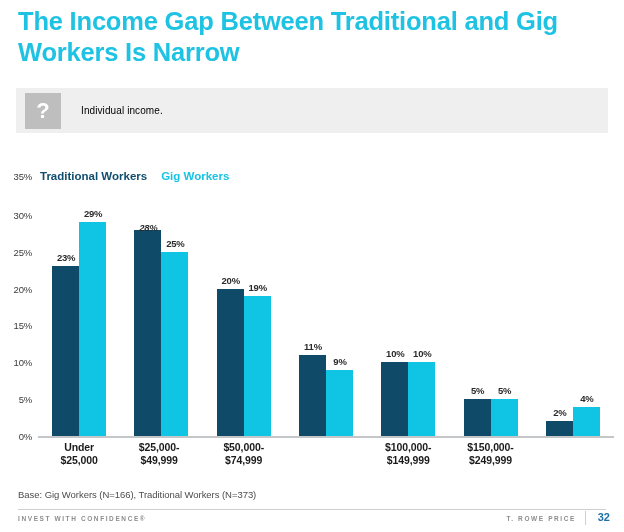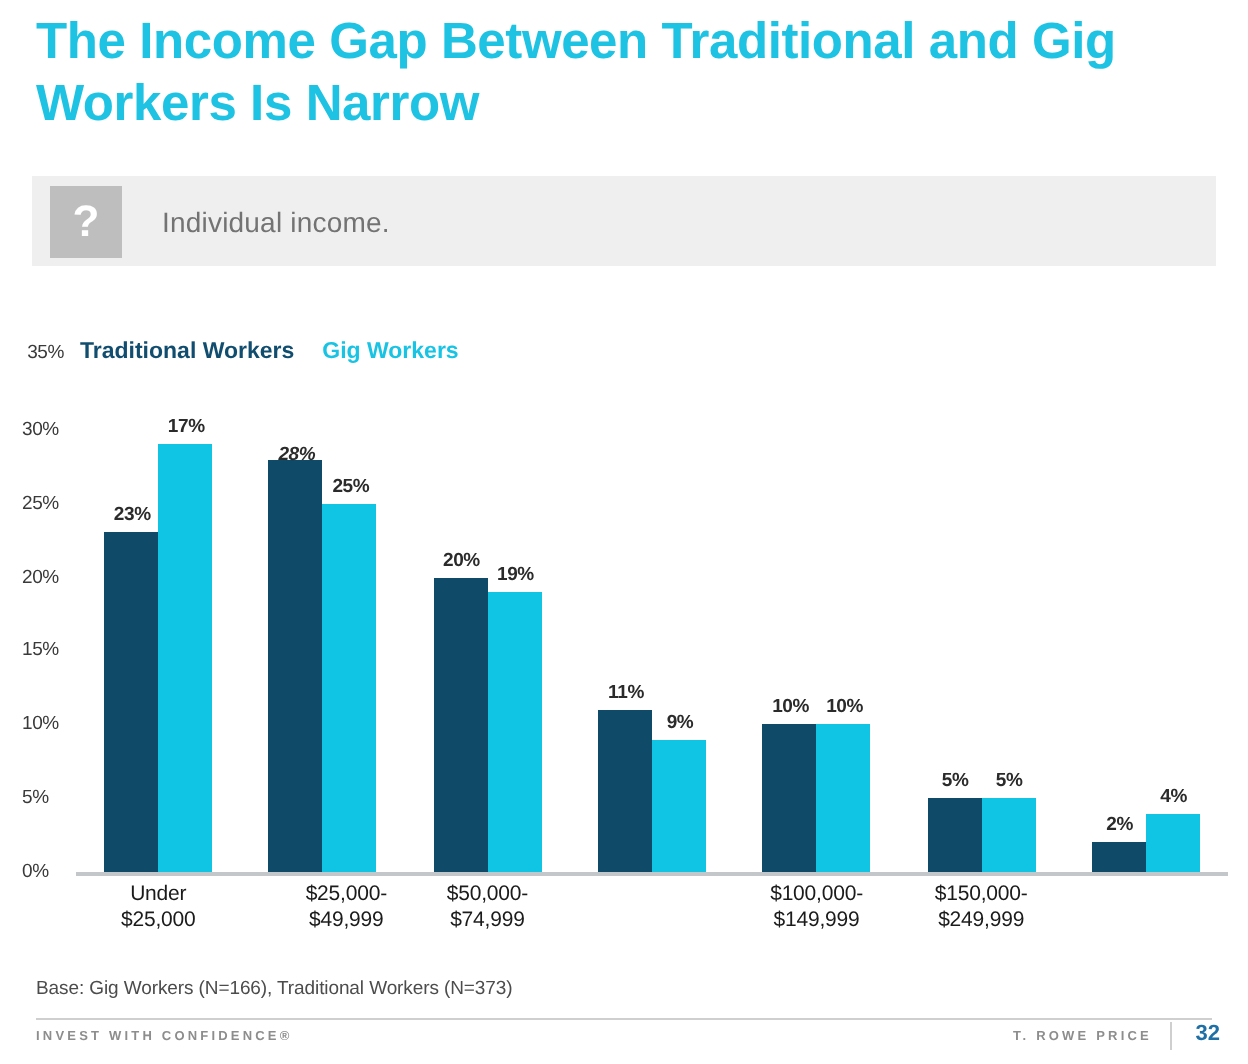--- a/index.html
+++ b/index.html
@@ -48,22 +48,22 @@
     color: #ffffff;
     font-size: 22px;
     font-weight: bold;
     display: flex;
     align-items: center;
     justify-content: center;
     flex: none;
   }
   #question-text {
     margin-left: 20px;
-    font-size: 14px;
-    color: #737373;
+    font-size: 10px;
+    color: #000000;
     letter-spacing: 0.1px;
   }
 
   
   #legend-row {
     position: absolute;
     left: 0px;
     top: 168px;
     width: 624px;
     height: 16px;
@@ -89,23 +89,23 @@
   
   #plot-wrap {
     position: absolute;
     left: 0px;
     top: 178px;
     width: 624px;
     height: 258px;
   }
   .gridlabel {
     position: absolute;
-    left: 11px;
+    left: 0px;
     width: 32px;
-    text-align: left;
+    text-align: right;
     font-size: 9.5px;
     color: #3a3a3a;
     letter-spacing: -0.2px;
     transform: translateY(-50%);
   }
   #baseline {
     position: absolute;
     left: 38px;
     top: 258px;
     width: 576px;
@@ -150,21 +150,21 @@
     left: 38px;
     top: 441px;
     width: 576px;
     height: 34px;
   }
   .xlabel {
     position: absolute;
     top: 0;
     text-align: center;
     font-size: 10.5px;
-    font-weight: normal;
+    font-weight: bold;
     color: #1b1b1b;
     line-height: 1.28;
     letter-spacing: -0.1px;
   }
 
   
   #base-note {
     position: absolute;
     left: 18px;
     top: 489px;
@@ -239,21 +239,21 @@
       <div class="gridlabel" style="top: 147.429px;">15%</div>
       <div class="gridlabel" style="top: 184.286px;">10%</div>
       <div class="gridlabel" style="top: 221.143px;">5%</div>
       <div class="gridlabel" style="top: 258px;">0%</div>
     </div>
   <div id="bars-layer">
       <div class="group" style="left: 14.1429px; width: 54px;">
         <div class="bar trad" style="height: 169.543px; background: rgb(15, 74, 104);"></div>
         <div class="vlabel trad" style="bottom: 172.543px;">23%</div>
         <div class="bar gig" style="height: 213.771px; background: rgb(16, 196, 228);"></div>
-        <div class="vlabel gig" style="bottom: 216.771px;">17%</div>
+        <div class="vlabel gig" style="bottom: 216.771px;">29%</div>
       </div>
       <div class="group" style="left: 96.4286px; width: 54px;">
         <div class="bar trad" style="height: 206.4px; background: rgb(15, 74, 104);"></div>
         <div class="vlabel trad" style="bottom: 203px; font-style: italic;">28%</div>
         <div class="bar gig" style="height: 184.286px; background: rgb(16, 196, 228);"></div>
         <div class="vlabel gig" style="bottom: 187.286px;">25%</div>
       </div>
       <div class="group" style="left: 178.714px; width: 54px;">
         <div class="bar trad" style="height: 147.429px; background: rgb(15, 74, 104);"></div>
         <div class="vlabel trad" style="bottom: 150.429px;">20%</div>
@@ -283,21 +283,21 @@
         <div class="vlabel trad" style="bottom: 17.7429px;">2%</div>
         <div class="bar gig" style="height: 29.4857px; background: rgb(16, 196, 228);"></div>
         <div class="vlabel gig" style="bottom: 32.4857px;">4%</div>
       </div>
     </div>
   <div id="baseline"></div>
 </div>
 
 <div id="xaxis">
     <div class="xlabel" style="left: 0px; width: 82.2857px;">Under<br>$25,000</div>
-    <div class="xlabel" style="left: 94px; width: 82.2857px;">$25,000-<br>$49,999</div>
+    <div class="xlabel" style="left: 80px; width: 82.2857px;">$25,000-<br>$49,999</div>
     <div class="xlabel" style="left: 164.571px; width: 82.2857px;">$50,000-<br>$74,999</div>
     <div class="xlabel" style="left: 329.143px; width: 82.2857px;">$100,000-<br>$149,999</div>
     <div class="xlabel" style="left: 411.429px; width: 82.2857px;">$150,000-<br>$249,999</div>
   </div>
 
 <div id="base-note">Base: Gig Workers (N=166), Traditional Workers (N=373)</div>
 <div id="footer-rule"></div>
 <div id="footer-tagline">INVEST WITH CONFIDENCE®</div>
 <div id="footer-brand">T. ROWE PRICE</div>
 <div id="footer-divider"></div>

